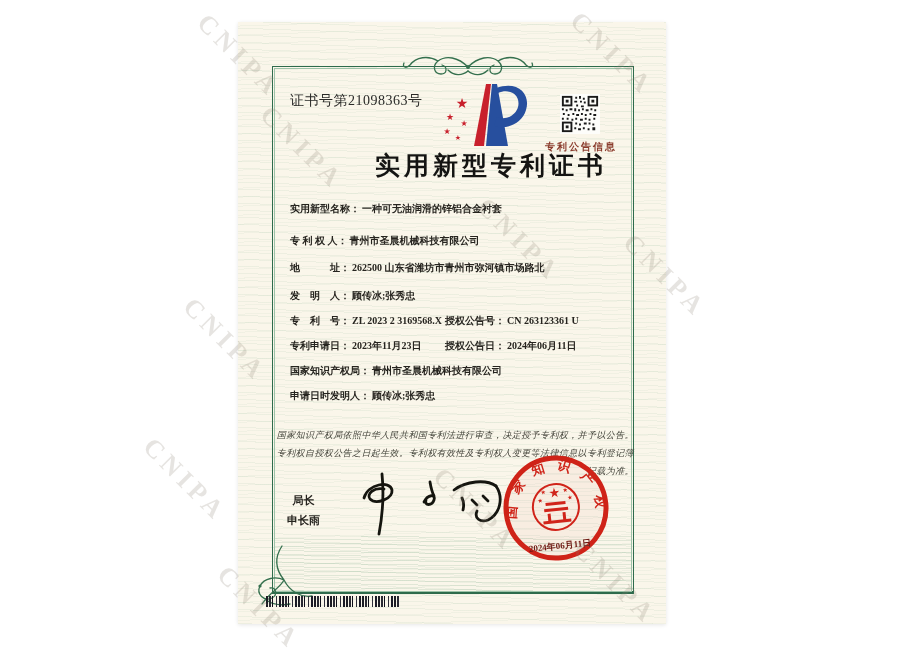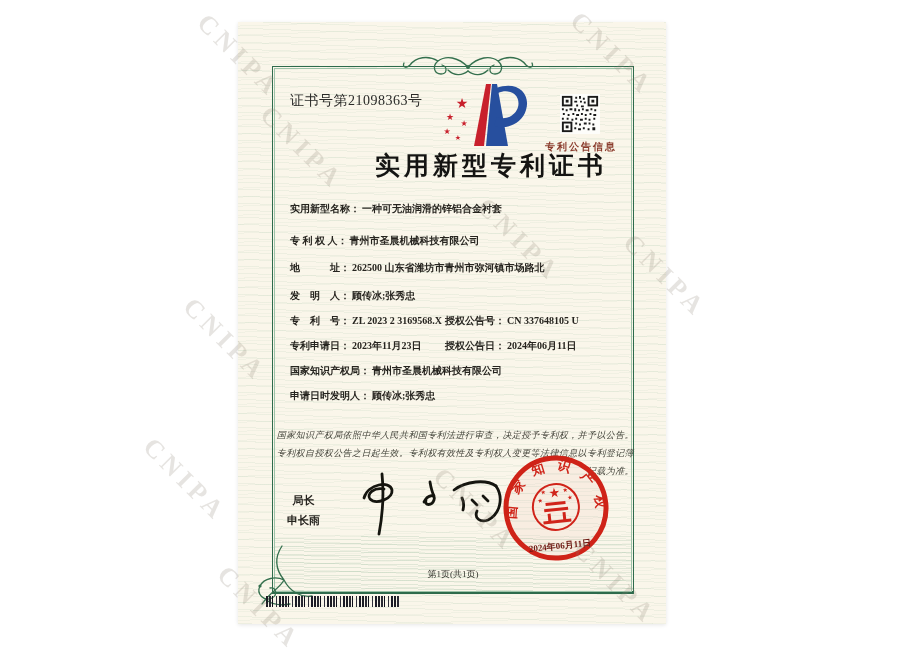--- a/index.html
+++ b/index.html
@@ -142,21 +142,21 @@
       <span class="lbl">专 利 权 人：</span><span>青州市圣晨机械科技有限公司</span>
     </div>
     <div class="field-row r3">
       <span class="lbl">地　　　址：</span><span>262500 山东省潍坊市青州市弥河镇市场路北</span>
     </div>
     <div class="field-row r4">
       <span class="lbl">发　明　人：</span><span>顾传冰;张秀忠</span>
     </div>
     <div class="field-row r5">
       <span class="lbl">专　利　号：</span><span>ZL 2023 2 3169568.X</span>
-      <span class="col2"><span class="lbl">授权公告号：</span><span>CN 337648105 U</span></span>
+      <span class="col2"><span class="lbl">授权公告号：</span><span>CN 263123361 U</span></span>
     </div>
     <div class="field-row r6">
       <span class="lbl">专利申请日：</span><span>2023年11月23日</span>
       <span class="col2"><span class="lbl">授权公告日：</span><span>2024年06月11日</span></span>
     </div>
     <div class="field-row r7">
       <span class="lbl">国家知识产权局：</span><span>青州市圣晨机械科技有限公司</span>
     </div>
     <div class="field-row r8">
       <span class="lbl">申请日时发明人：</span><span>顾传冰;张秀忠</span>
@@ -207,21 +207,20 @@
           <rect x="46" y="50" width="20" height="3"></rect>
           <rect x="44" y="56" width="24" height="3"></rect>
           <rect x="47" y="61" width="3" height="8"></rect>
           <rect x="62" y="61" width="3" height="8"></rect>
           <rect x="42" y="68" width="28" height="3"></rect>
         </g>
       </g>
       <text x="56" y="97" text-anchor="middle" font-size="9" font-weight="bold" fill="#6e1812">2024年06月11日</text>
     </svg>
 
-    <div class="page-footer">第1页(共1页)</div>
     <div class="barcode"></div>
   </div>
 
   <span class="wm" style="left:275px; top:100px;">CNIPA</span>
   <span class="wm" style="left:492px; top:192px;">CNIPA</span>
   <span class="wm" style="left:212px; top:8px;">CNIPA</span>
   <span class="wm" style="left:585px; top:6px;">CNIPA</span>
   <span class="wm" style="left:198px; top:292px;">CNIPA</span>
   <span class="wm" style="left:232px; top:560px;">CNIPA</span>
   <span class="wm" style="left:638px; top:228px;">CNIPA</span>

